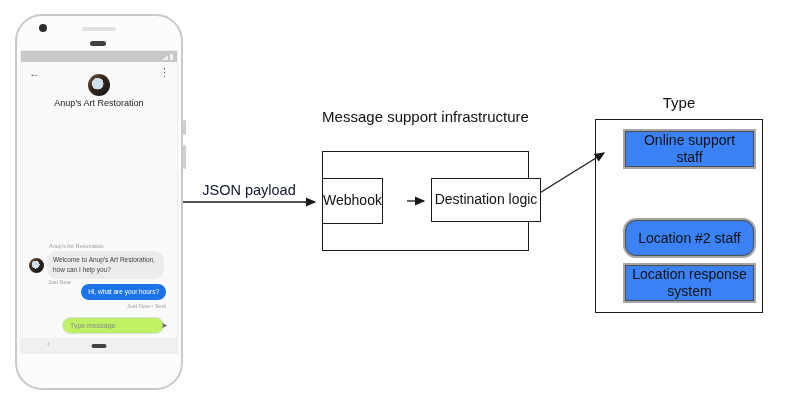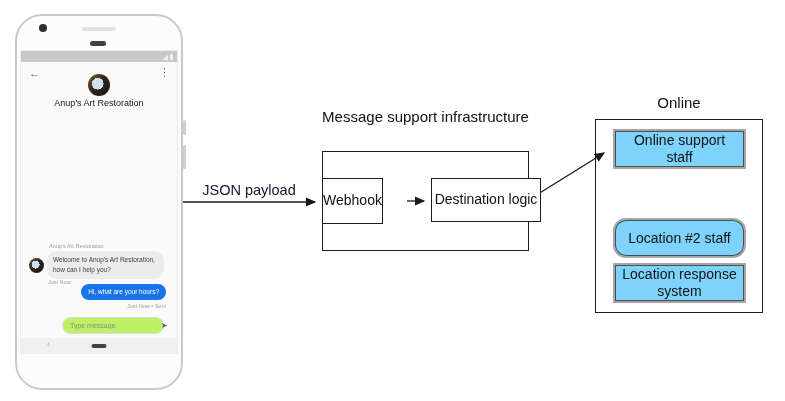--- a/index.html
+++ b/index.html
@@ -74,23 +74,23 @@
   .node { position:absolute; background:#ffffff; border:1.3px solid #1a1a1a;
           display:flex; align-items:center; justify-content:center;
           text-align:center; font-size:14px; line-height:1.25; color:#111; }
   .webhook { left:322px; top:178px; width:61px; height:46px; }
   .destination { left:431px; top:178px; width:110px; height:44px; }
 
   .brand-title { position:absolute; left:595px; top:94px; width:168px; text-align:center;
                  font-size:15px; color:#111; }
   .brand-box { position:absolute; left:595px; top:119px; width:168px; height:194px;
                border:1.3px solid #1a1a1a; }
-  .brand-item { position:absolute; left:17px; width:133px; height:40px;
+  .brand-item { position:absolute; left:27px; width:133px; height:40px;
                 border:2px solid #a6a6a6; box-shadow: inset 0 0 0 1px #4d4d4d;
-                background:#7dd3fc; display:flex; align-items:center; justify-content:center;
+                background:#3b82f6; display:flex; align-items:center; justify-content:center;
                 text-align:center; font-size:14px; line-height:1.2; color:#111; padding:0 6px; }
   .bi-0 { top:9px; } .bi-1 { top:54px; } .bi-2 { top:98px;border-radius:13px; } .bi-3 { top:143px; }
 </style>
 </head>
 <body>
 
 <svg class="overlay" width="785" height="401" viewBox="0 0 785 401">
   <defs>
     <marker id="ah" markerWidth="9" markerHeight="7" refX="7" refY="3.5" orient="auto">
       <path d="M0,0 L8,3.5 L0,7 Z" fill="#1a1a1a"></path>
@@ -140,18 +140,18 @@
   </div>
 </div>
 
 <div class="lbl-json">JSON payload</div>
 
 <div class="routing-title">Message support infrastructure</div>
 <div class="routing-box"></div>
 <div class="node webhook">Webhook</div>
 <div class="node destination">Destination logic</div>
 
-<div class="brand-title">Online</div>
+<div class="brand-title">Type</div>
 <div class="brand-box">
   <div class="brand-item bi-0">Online support staff</div>
   <div class="brand-item bi-2">Location #2 staff</div>
   <div class="brand-item bi-3">Location response system</div>
 </div>
 
 </body></html>

